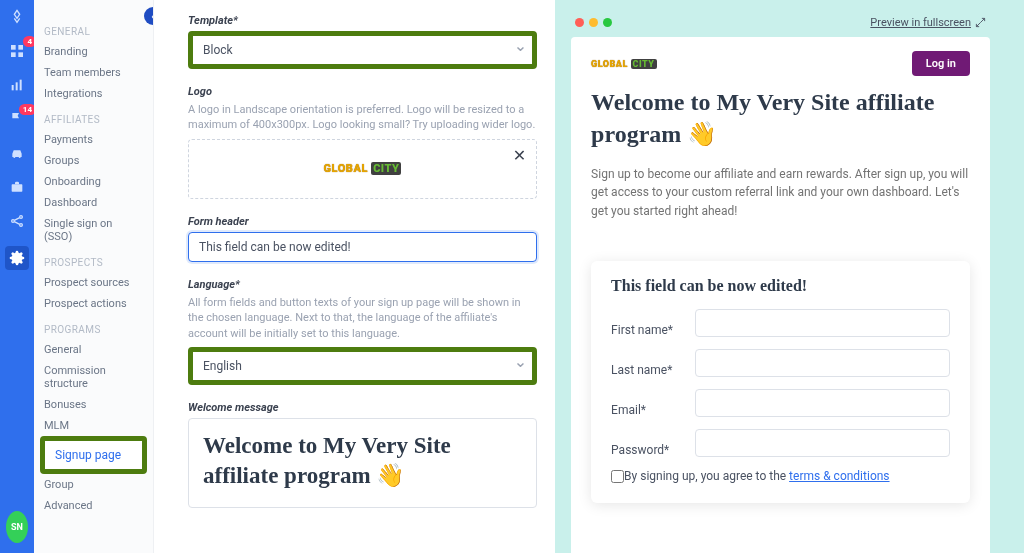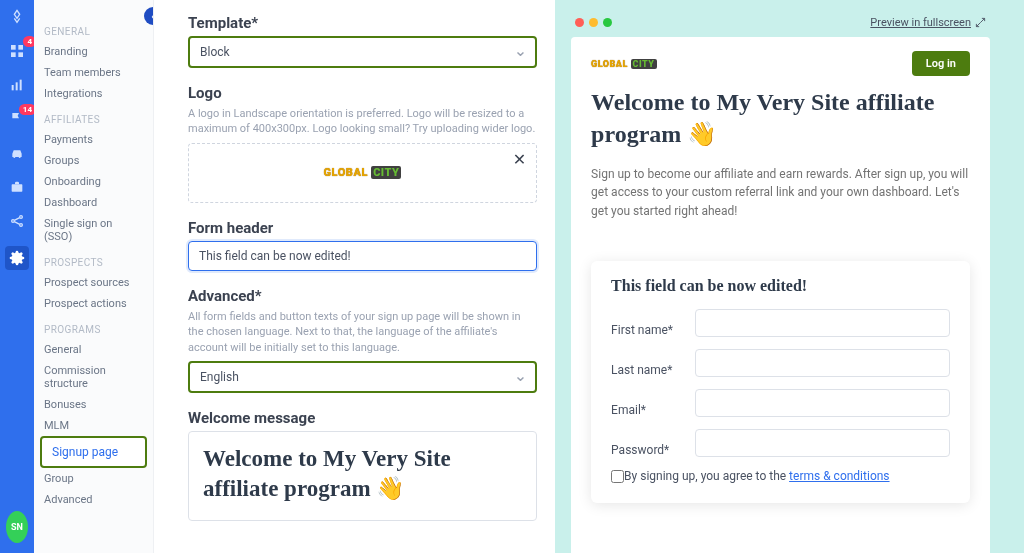--- a/index.html
+++ b/index.html
@@ -17,23 +17,23 @@
 
 .sidebar { width: 120px; background: #fafbfc; border-right: 1px solid #eef0f3; padding: 20px 6px; font-size: 11px; color: #7a8596; position: relative; overflow-y: auto; }
 .side-collapse { position: absolute; top: 7px; right: -9px; width: 18px; height: 18px; background: #1f4cc2; border-radius: 50%; color: #fff; display: flex; align-items: center; justify-content: center; font-size: 11px; }
 .side-group { margin-bottom: 10px; }
 .side-head { font-size: 10px; letter-spacing: .4px; color: #b2bac6; margin: 6px 4px 4px; }
 .side-item { padding: 4px 4px; color: #6b7687; cursor: pointer; border-radius: 3px; }
 .side-item.sel { color: #2f6fed; }
 
 
 .formcol { flex: 1; padding: 14px 18px 18px 34px; overflow-y: auto; max-width: 440px; }
-.lbl { font-size: 15px; font-weight: 700; color: #3b4250; margin-bottom: 4px; display: block; }
+.lbl { font-size: 11px; font-weight: 700; color: #3b4250; margin-bottom: 4px; display: block; font-style: italic; }
 .sublbl { font-size: 11px; color: #9aa2b1; margin-bottom: 6px; line-height: 1.4; }
-.sel, .txt { width: 100%; border: 2px solid #4d7c0f; border-radius: 4px; padding: 7px 10px; font-size: 12px; color: #4a5262; background: #fff; }
+.sel, .txt { width: 100%; border: 5px solid #4d7c0f; border-radius: 4px; padding: 7px 10px; font-size: 12px; color: #4a5262; background: #fff; }
 .sel { appearance: none; background: #fff; position: relative; }
 .selwrap { position: relative; }
 .selwrap::after { content: "⌄"; position: absolute; right: 10px; top: 5px; color: #9aa2b1; pointer-events: none; }
 .fgroup { margin-bottom: 16px; }
 .logo-drop { border: 1px dashed #cfd5df; border-radius: 4px; height: 60px; display: flex; align-items: center; justify-content: center; position: relative; }
 .logo-drop .x { position: absolute; right: 10px; top: 6px; font-size: 16px; color: #3b4250; cursor: pointer; }
 .logo-badge { font-weight: 900; font-size: 11px; letter-spacing: .5px; }
 .logo-badge .a { color: #e6a500; text-shadow: 0 0 1px #8a5a00; }
 .logo-badge .b { background: #404040; color: #6b3; padding: 0 2px; border-radius: 2px; }
 .txt.focus { border: 1px solid #2f6fed; box-shadow: 0 0 0 2px rgba(47,111,237,.15); }
@@ -41,21 +41,21 @@
 .welcome-area h2 { font-family: Georgia, "Times New Roman", serif; font-weight: 600; font-size: 23px; color: #2e3a4a; line-height: 1.3; }
 
 
 .previewcol { flex: 1.2; background: #c9f0eb; padding: 16px 34px 0 16px; overflow: hidden; display: flex; flex-direction: column; }
 .chrome { display: flex; align-items: center; gap: 5px; padding: 0 4px 8px; }
 .cdot { width: 9px; height: 9px; border-radius: 50%; }
 .cdot.r { background: #ff5f57; } .cdot.y { background: #febc2e; } .cdot.g { background: #28c840; }
 .preview-link { font-size: 11px; color: #4a5262; text-decoration: underline; margin-left: auto; display: flex; align-items: center; gap: 4px; }
 .prev-body { background: #fff; border-radius: 4px 4px 0 0; flex: 1; padding: 14px 20px 0; overflow-y: auto; display: flex; flex-direction: column; }
 .prev-top { display: flex; align-items: center; justify-content: space-between; margin-bottom: 10px; }
-.login-btn { background: #4d7c0f; color: #fff; border: none; border-radius: 4px; padding: 6px 14px; font-size: 11px; font-weight: 600; }
+.login-btn { background: #701a75; color: #fff; border: none; border-radius: 4px; padding: 6px 14px; font-size: 11px; font-weight: 600; }
 .prev-h { font-family: Georgia, "Times New Roman", serif; font-size: 24px; font-weight: 600; color: #2e3a4a; line-height: 1.35; margin-bottom: 14px; }
 .prev-p { font-size: 12px; color: #737373; line-height: 1.55; margin-bottom: 40px; }
 .card { background: #fff; border-radius: 6px; box-shadow: 0 2px 14px rgba(0,0,0,.10); padding: 16px 20px 20px; }
 .card-h { font-family: Georgia, serif; font-size: 16px; font-weight: 600; color: #2e3a4a; margin-bottom: 14px; }
 .frow { display: flex; align-items: flex-end; margin-bottom: 12px; gap: 12px; }
 .frow label { width: 72px; font-size: 12px; color: #4a5262; }
 .frow input[type=text], .frow input[type=password] { flex: 1; border: 1px solid #dde1e8; border-radius: 4px; padding: 6px 8px; font-size: 12px; }
 .agree { font-size: 12px; color: #4a5262; display: flex; align-items: flex-end; gap: 0; }
 .agree a { color: #2f6fed; text-decoration: underline; }
 
@@ -174,21 +174,21 @@
     </div>
   </div>
 
 
   <div class="fgroup">
     <span class="lbl">Form header</span>
     <input class="txt focus" value="This field can be now edited!" style="">
   </div>
 
   <div class="fgroup">
-    <span class="lbl">Advanced*</span>
+    <span class="lbl">Language*</span>
     <div class="sublbl">All form fields and button texts of your sign up page will be shown in the chosen language. Next to that, the language of the affiliate's account will be initially set to this language.</div>
     <div class="selwrap"><select class="sel"><option>English</option></select></div>
   </div>
 
   <div class="fgroup">
     <span class="lbl">Welcome message</span>
     <div class="welcome-area">
       <h2>Welcome to My Very Site affiliate program 👋</h2>
     </div>
   </div>

